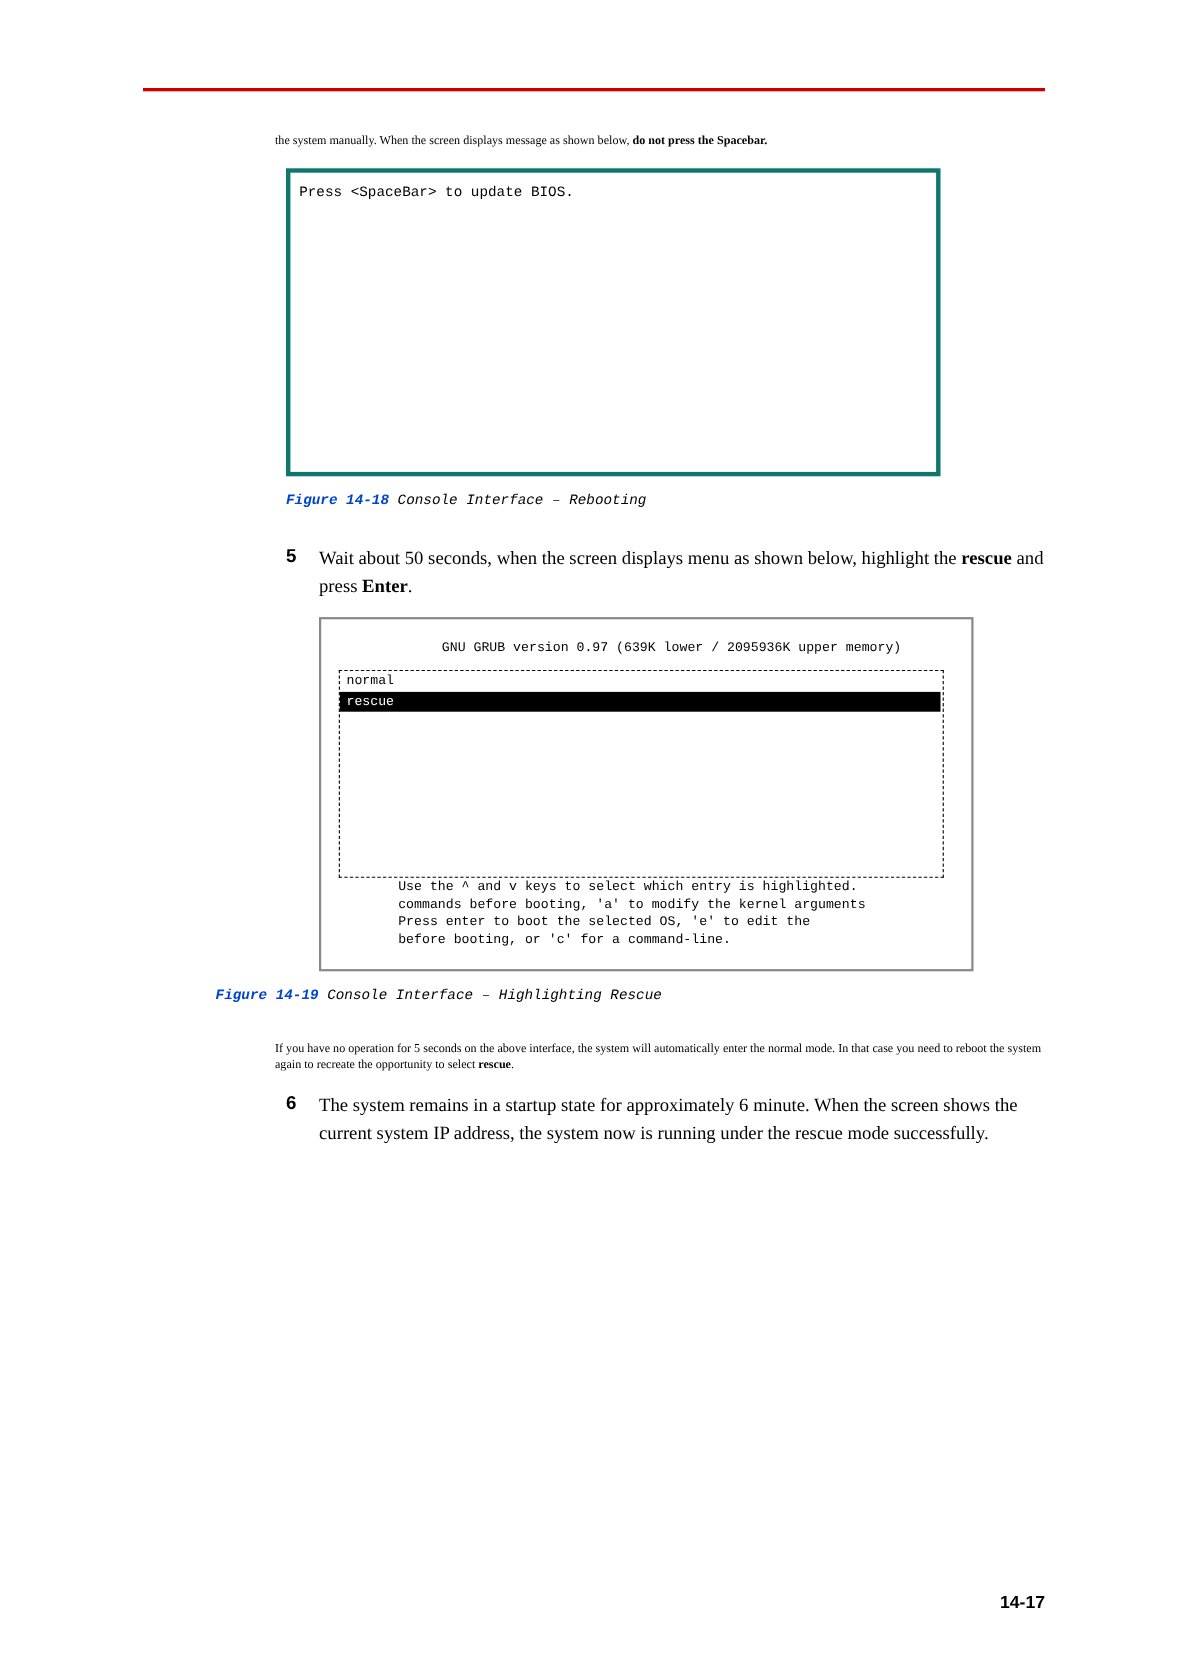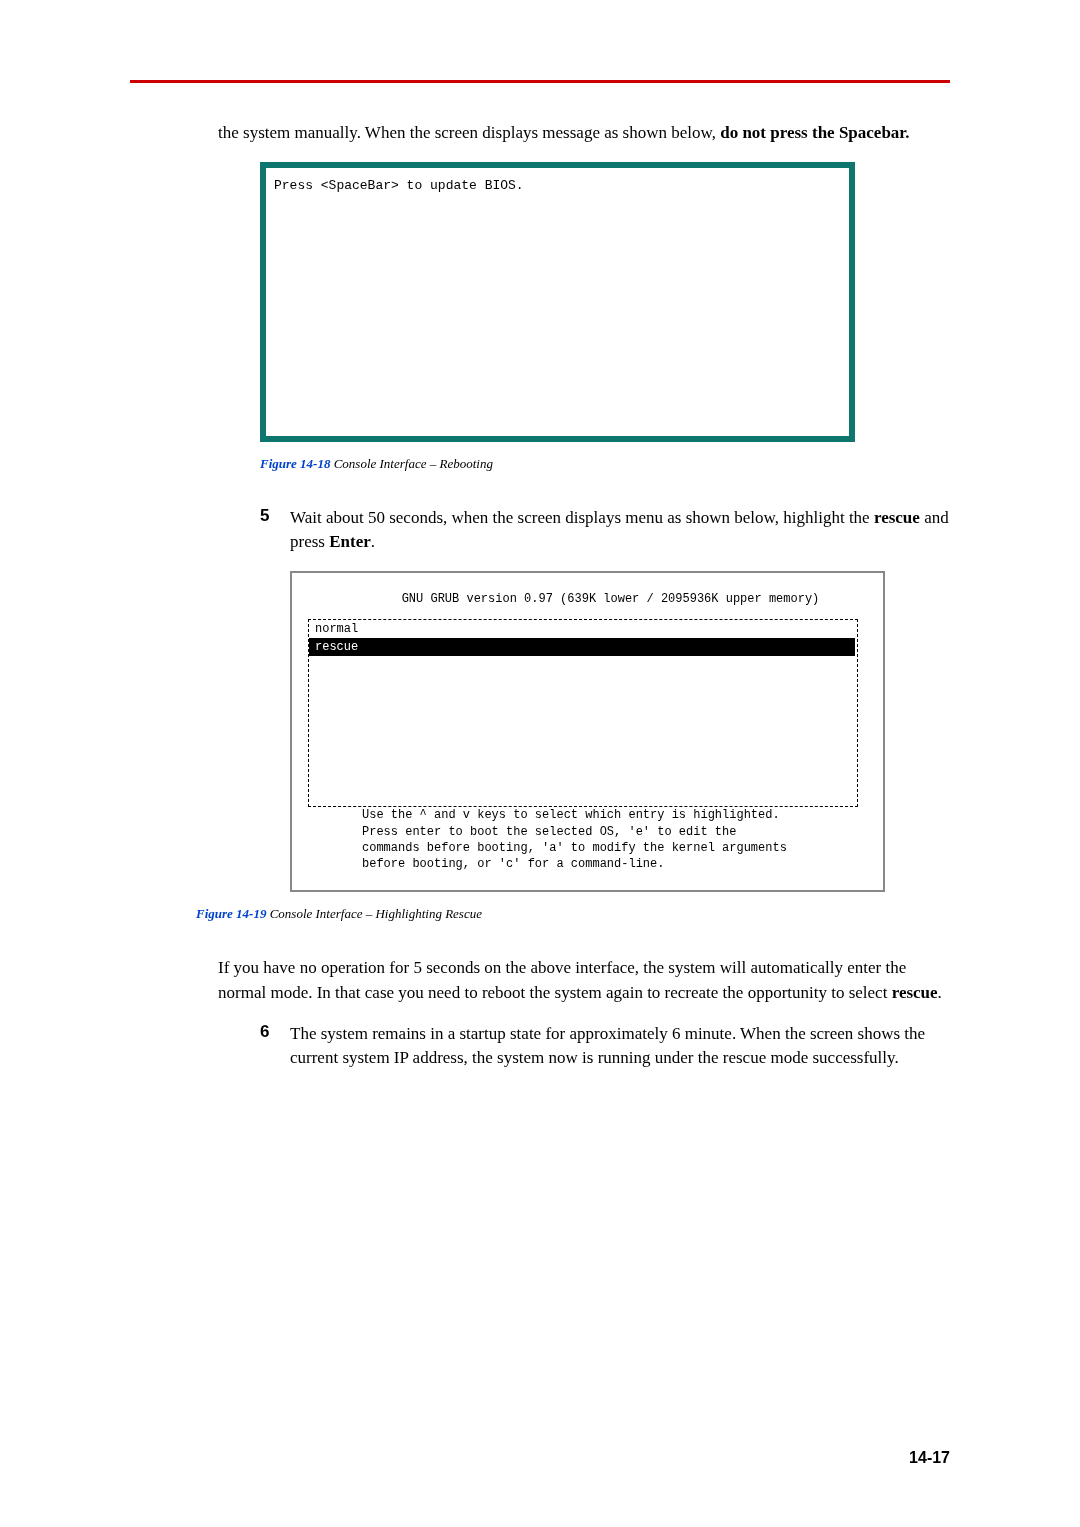--- a/index.html
+++ b/index.html
@@ -22,23 +22,23 @@
       font-weight: bold;
       font-size: 14px;
       margin-bottom: 8px;
     }
     .header-line {
       border: none;
       border-top: 3px solid #cc0000;
       margin-bottom: 38px;
     }
     .body-text {
-      font-size: 17px;
+      font-size: 11px;
       line-height: 1.45;
-      margin-left: 88px;
+      margin-left: 120px;
       margin-bottom: 16px;
     }
     .bold { font-weight: bold; }
     .step-row {
       display: flex;
       margin-left: 130px;
       margin-bottom: 16px;
     }
     .step-num {
       width: 30px;
@@ -48,30 +48,30 @@
       flex-shrink: 0;
     }
     .step-text {
       font-size: 17px;
       line-height: 1.45;
     }
     .screenshot1 {
       margin-left: 130px;
       width: 595px;
       height: 280px;
-      border: 6px solid #0f766e;
+      border: 4px solid #0f766e;
       background: #fff;
       padding: 10px 8px;
       font-family: 'Courier New', monospace;
       font-size: 13px;
       margin-bottom: 14px;
     }
     .figure-caption {
       margin-left: 130px;
-      font-family: Liberation Serif, serif;
+      font-family: Liberation Mono, monospace;
       font-size: 13px;
       font-style: italic;
       margin-bottom: 34px;
     }
     .figure-caption .fig-num {
       font-weight: bold;
       color: #0044cc;
       font-style: italic;
     }
     .screenshot2 {
@@ -153,22 +153,22 @@
     <div class="grub-title">GNU GRUB  version 0.97  (639K lower / 2095936K upper memory)</div>
     <div class="grub-box">
       <div class="grub-box-inner">
         <div class="grub-item-normal"> normal</div>
         <div class="grub-item-rescue"> rescue</div>
         <div class="grub-empty"></div>
       </div>
     </div>
     <div class="grub-help">
       <div>Use the ^ and v keys to select which entry is highlighted.</div>
+      <div>commands before booting, 'a' to modify the kernel arguments</div>
       <div>Press enter to boot the selected OS, 'e' to edit the</div>
-      <div>commands before booting, 'a' to modify the kernel arguments</div>
       <div>before booting, or 'c' for a command-line.</div>
     </div>
   </div>
 
   <div class="figure-caption" style="margin-left:66px;">
     <span class="fig-num">Figure 14-19</span><span> Console Interface – Highlighting Rescue</span>
   </div>
 
   <div class="body-text">
     <span>If you have no operation for 5 seconds on the above interface, the system will automatically enter the normal mode. In that case you need to reboot the system again to recreate the opportunity to select </span><span class="bold">rescue</span><span>.</span>

